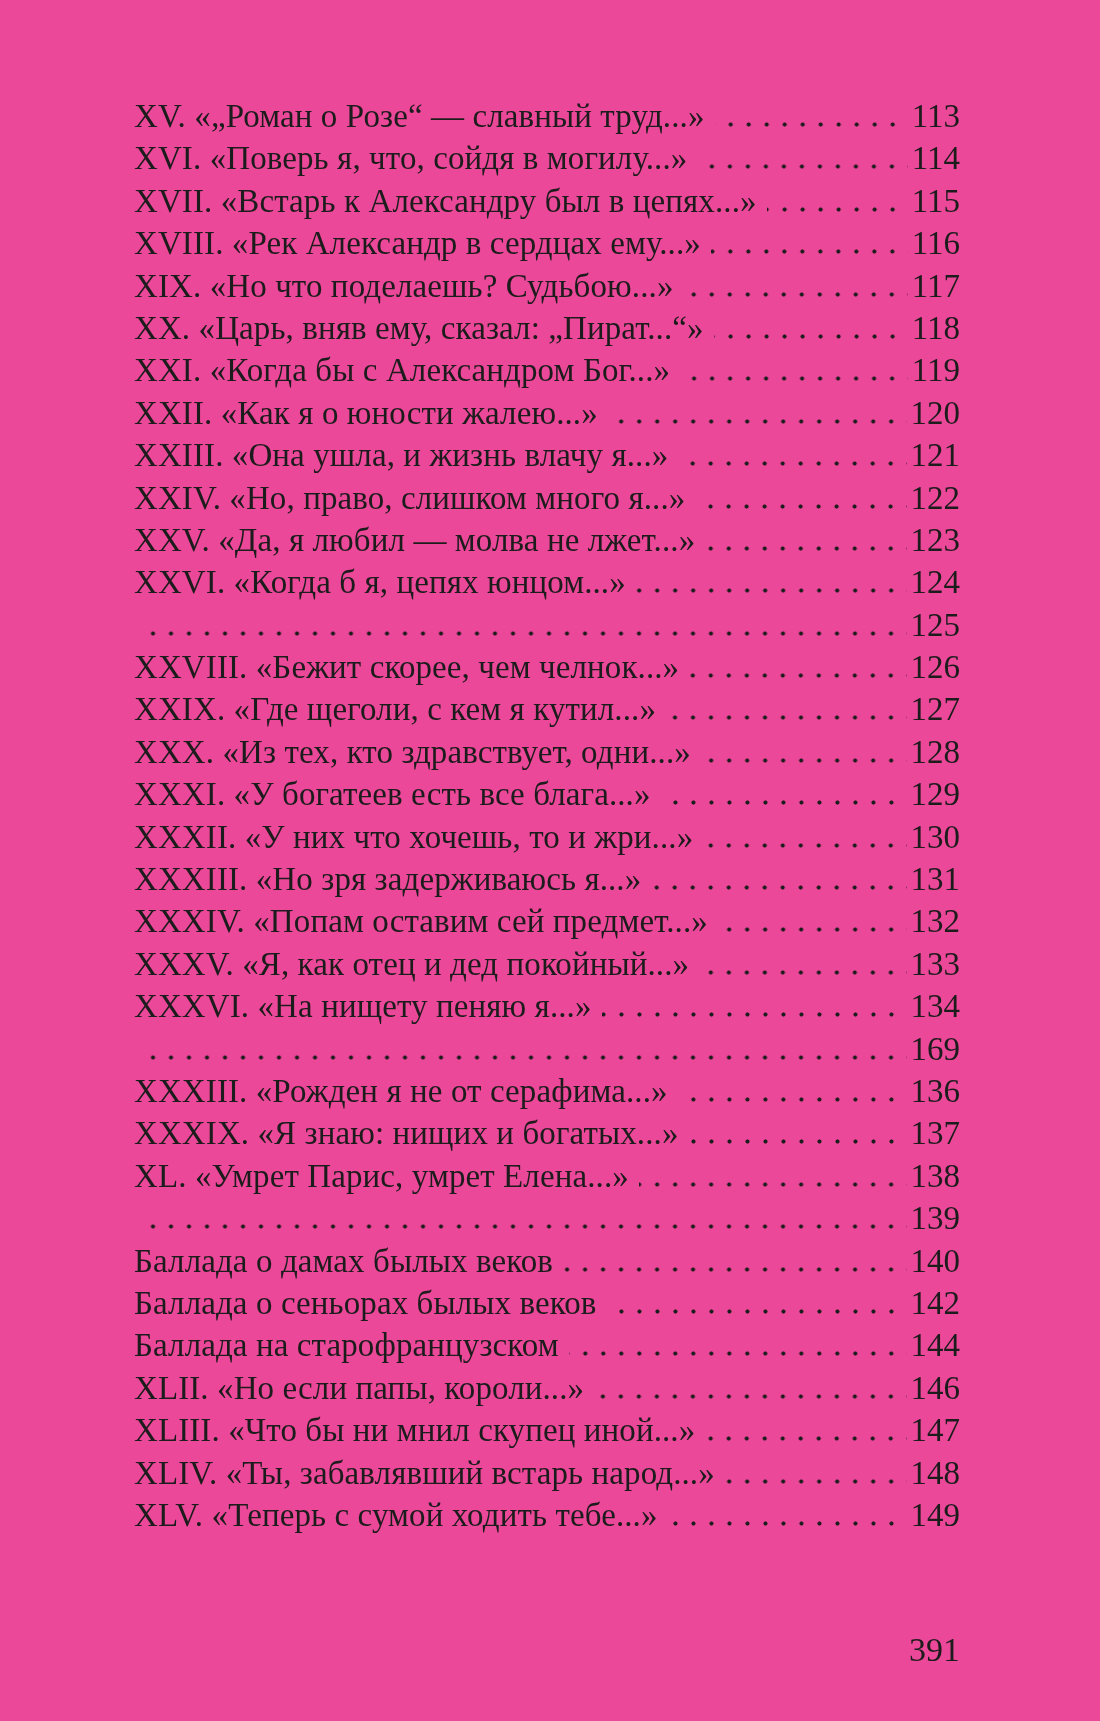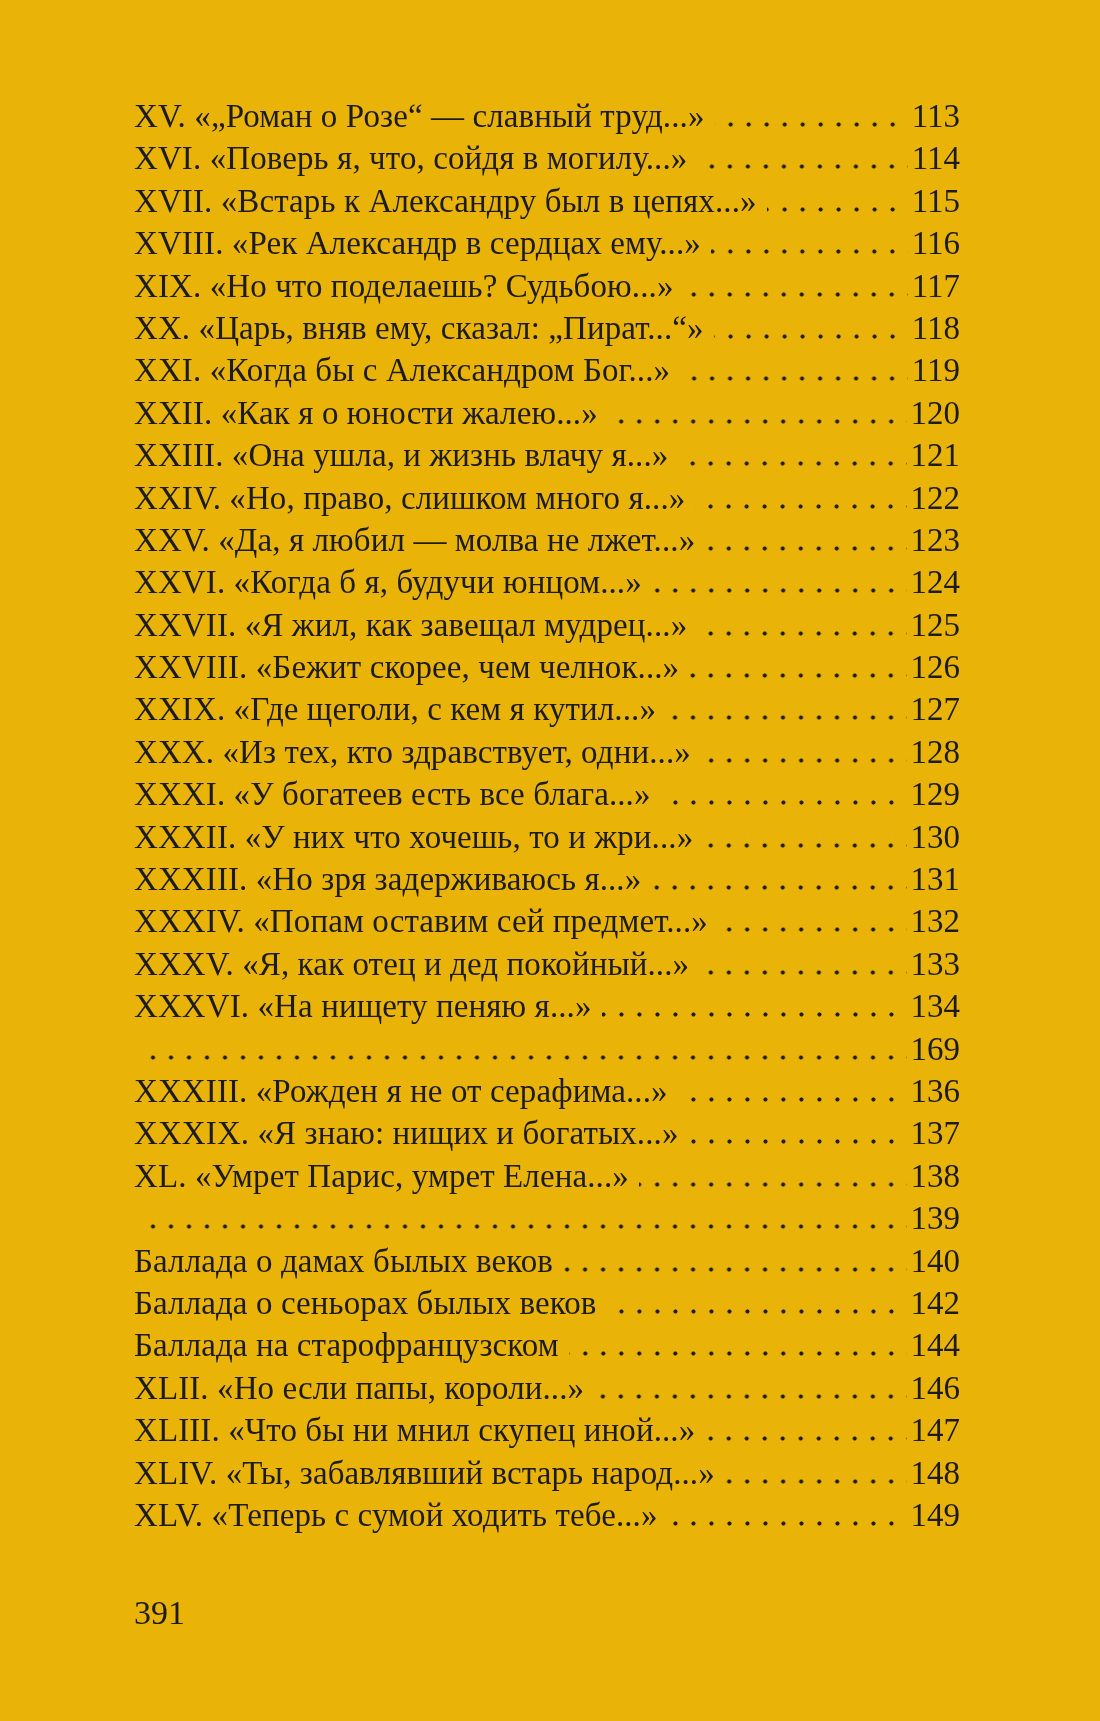--- a/index.html
+++ b/index.html
@@ -4,21 +4,21 @@
 <style>
   html, body {
     margin: 0;
     padding: 0;
     background: #ffffff;
   }
   .page {
     position: relative;
     width: 1100px;
     height: 1721px;
-    background: #eab308;
+    background: #ec4899;
     font-family: "Liberation Serif", "DejaVu Serif", serif;
     color: #1c1c1c;
     overflow: hidden;
   }
   .toc {
     position: absolute;
     left: 134px;
     top: 95px;
     width: 826px;
   }
@@ -45,23 +45,23 @@
     background-position: right bottom;
   }
   .toc-page {
     flex: 0 0 auto;
     min-width: 48px;
     text-align: right;
   }
   .folio {
     position: absolute;
     left: 134px;
-    top: 1592px;
+    top: 1629px;
     width: 826px;
-    text-align: left;
+    text-align: right;
     font-size: 34px;
     line-height: 42px;
   }
 </style>
 </head>
 <body>
 
 <div class="page">
   <div class="toc">
   <div class="toc-row">
@@ -124,27 +124,26 @@
     <span class="toc-page">122</span>
   </div>
 
   <div class="toc-row">
     <span class="toc-title">XXV. «Да, я любил — молва не лжет...»</span>
     <span class="leader"></span>
     <span class="toc-page">123</span>
   </div>
 
   <div class="toc-row">
-    <span class="toc-title">XXVI. «Когда б я, будучи юнцом...»</span>
+    <span class="toc-title">XXVI. «Когда б я, цепях юнцом...»</span>
     <span class="leader"></span>
     <span class="toc-page">124</span>
   </div>
 
   <div class="toc-row">
-    <span class="toc-title">XXVII. «Я жил, как завещал мудрец...»</span>
     <span class="leader"></span>
     <span class="toc-page">125</span>
   </div>
 
   <div class="toc-row">
     <span class="toc-title">XXVIII. «Бежит скорее, чем челнок...»</span>
     <span class="leader"></span>
     <span class="toc-page">126</span>
   </div>
 

